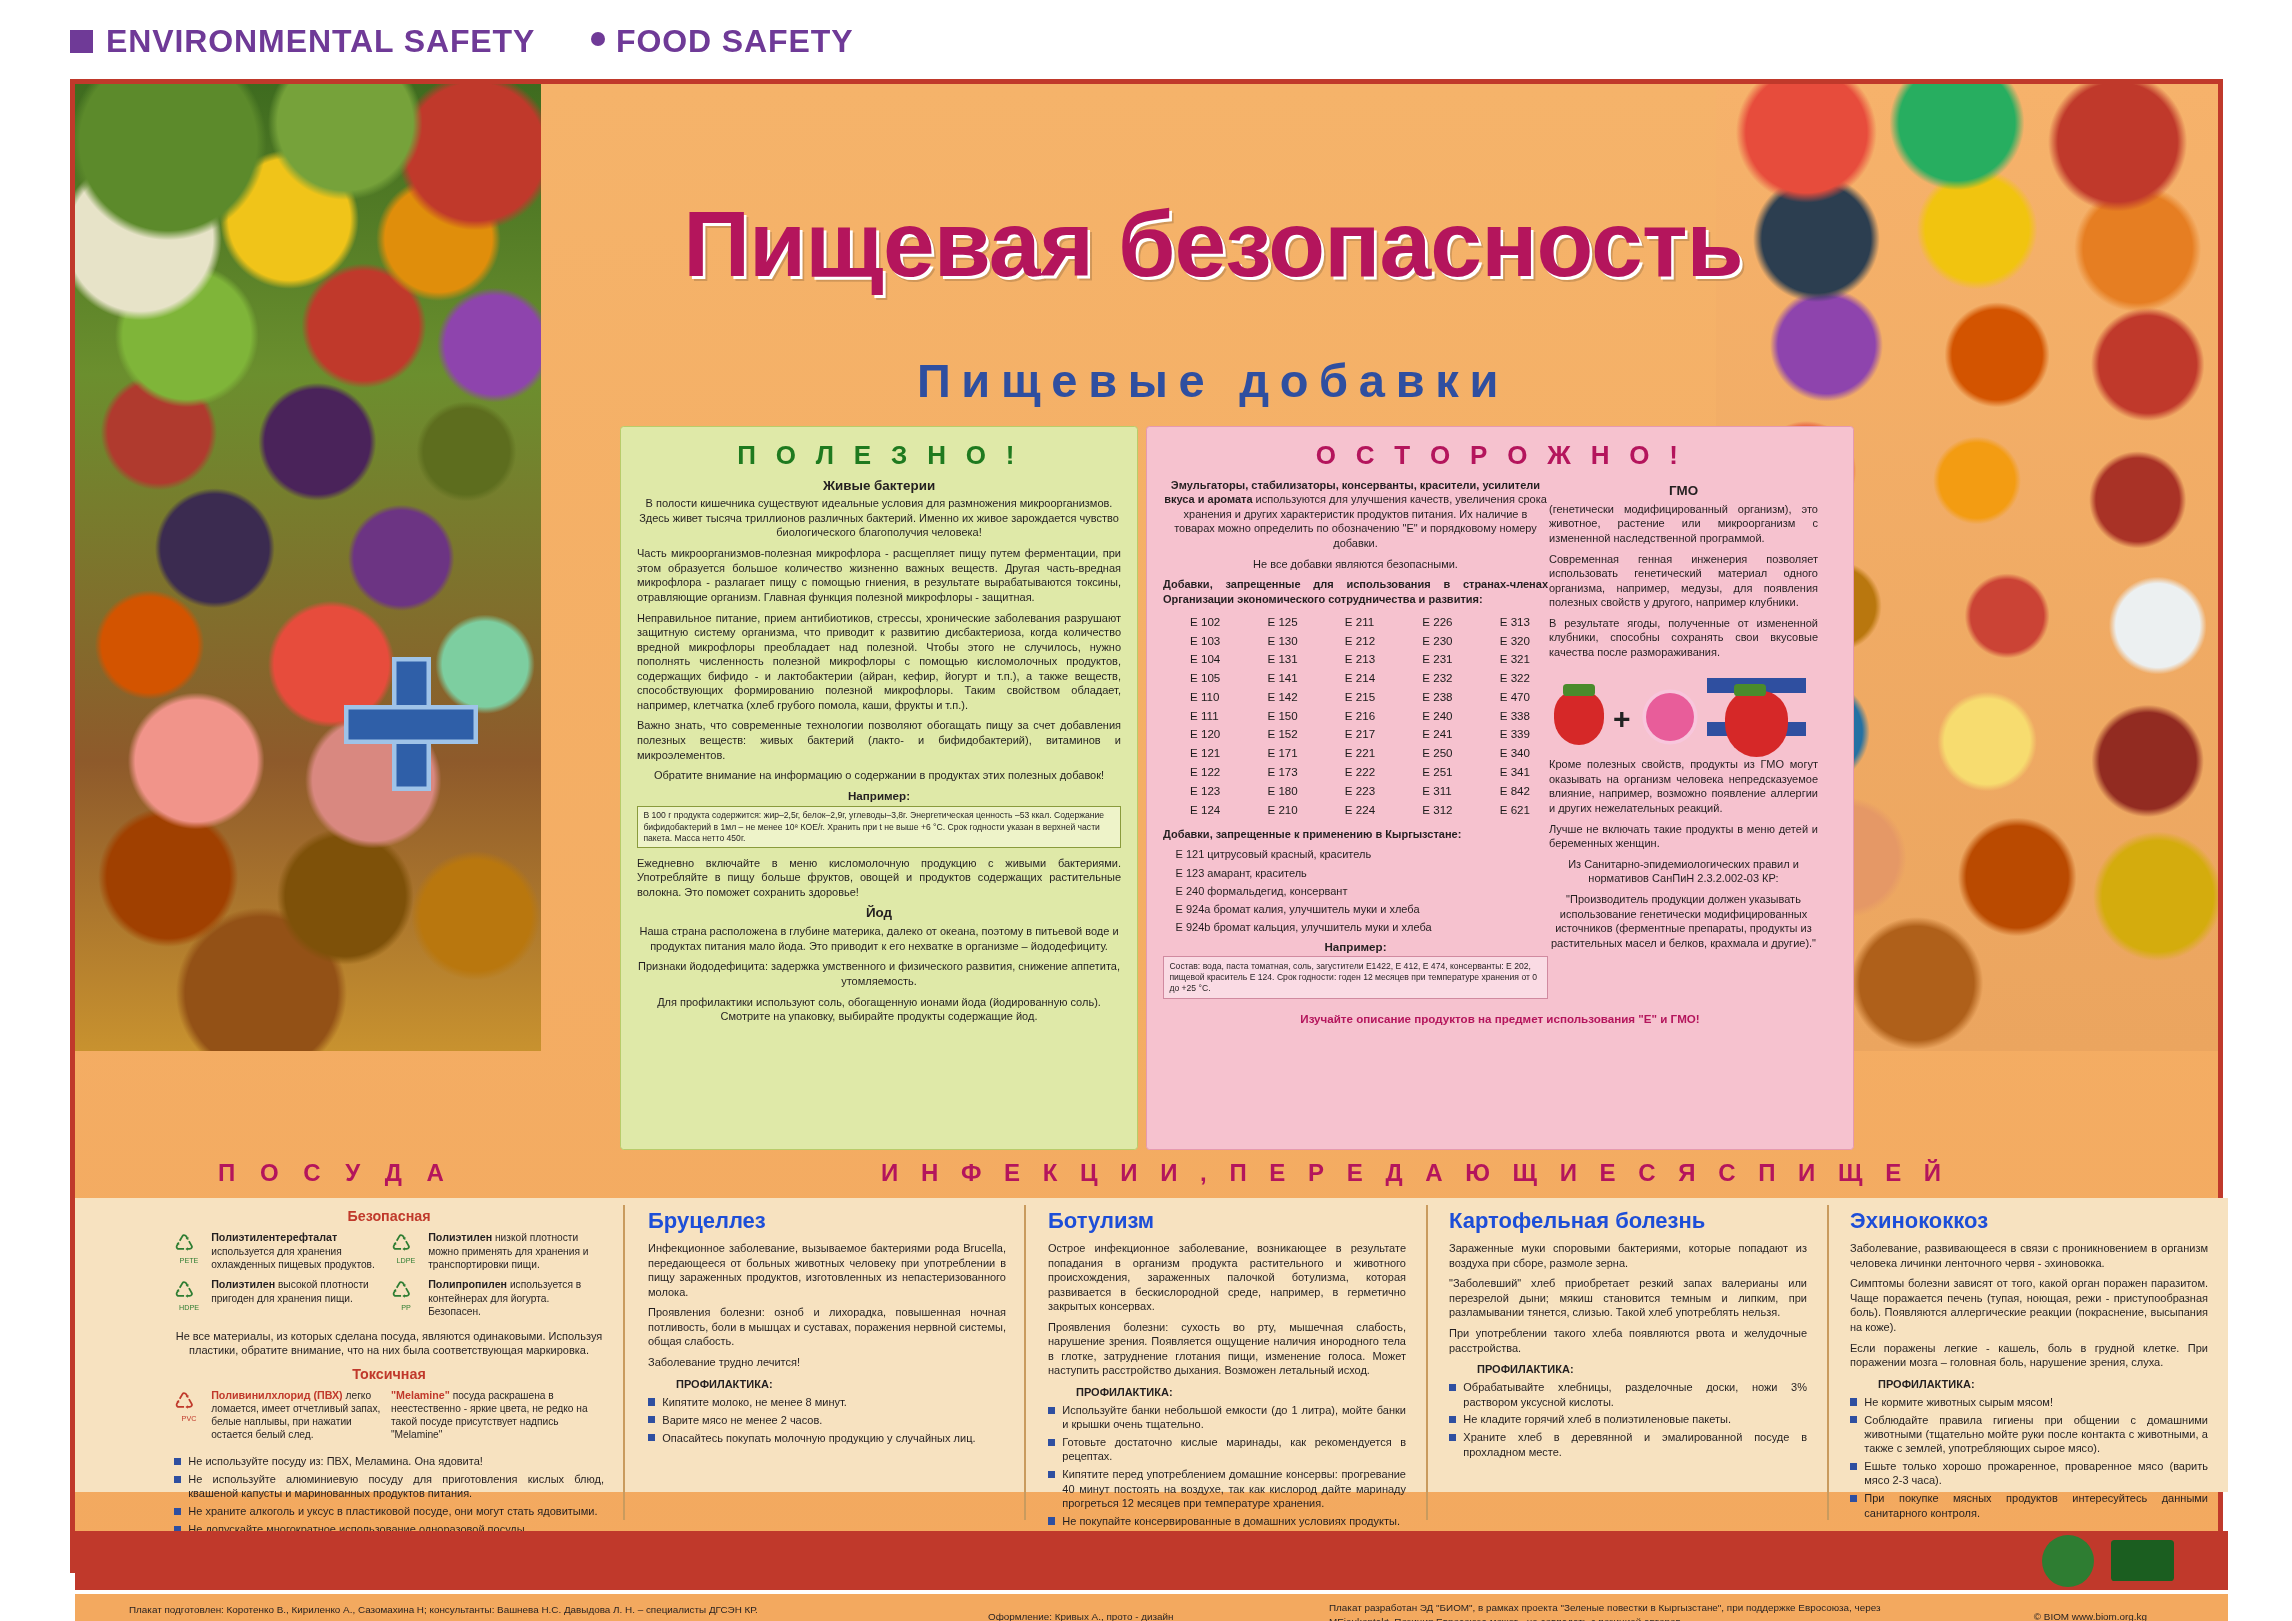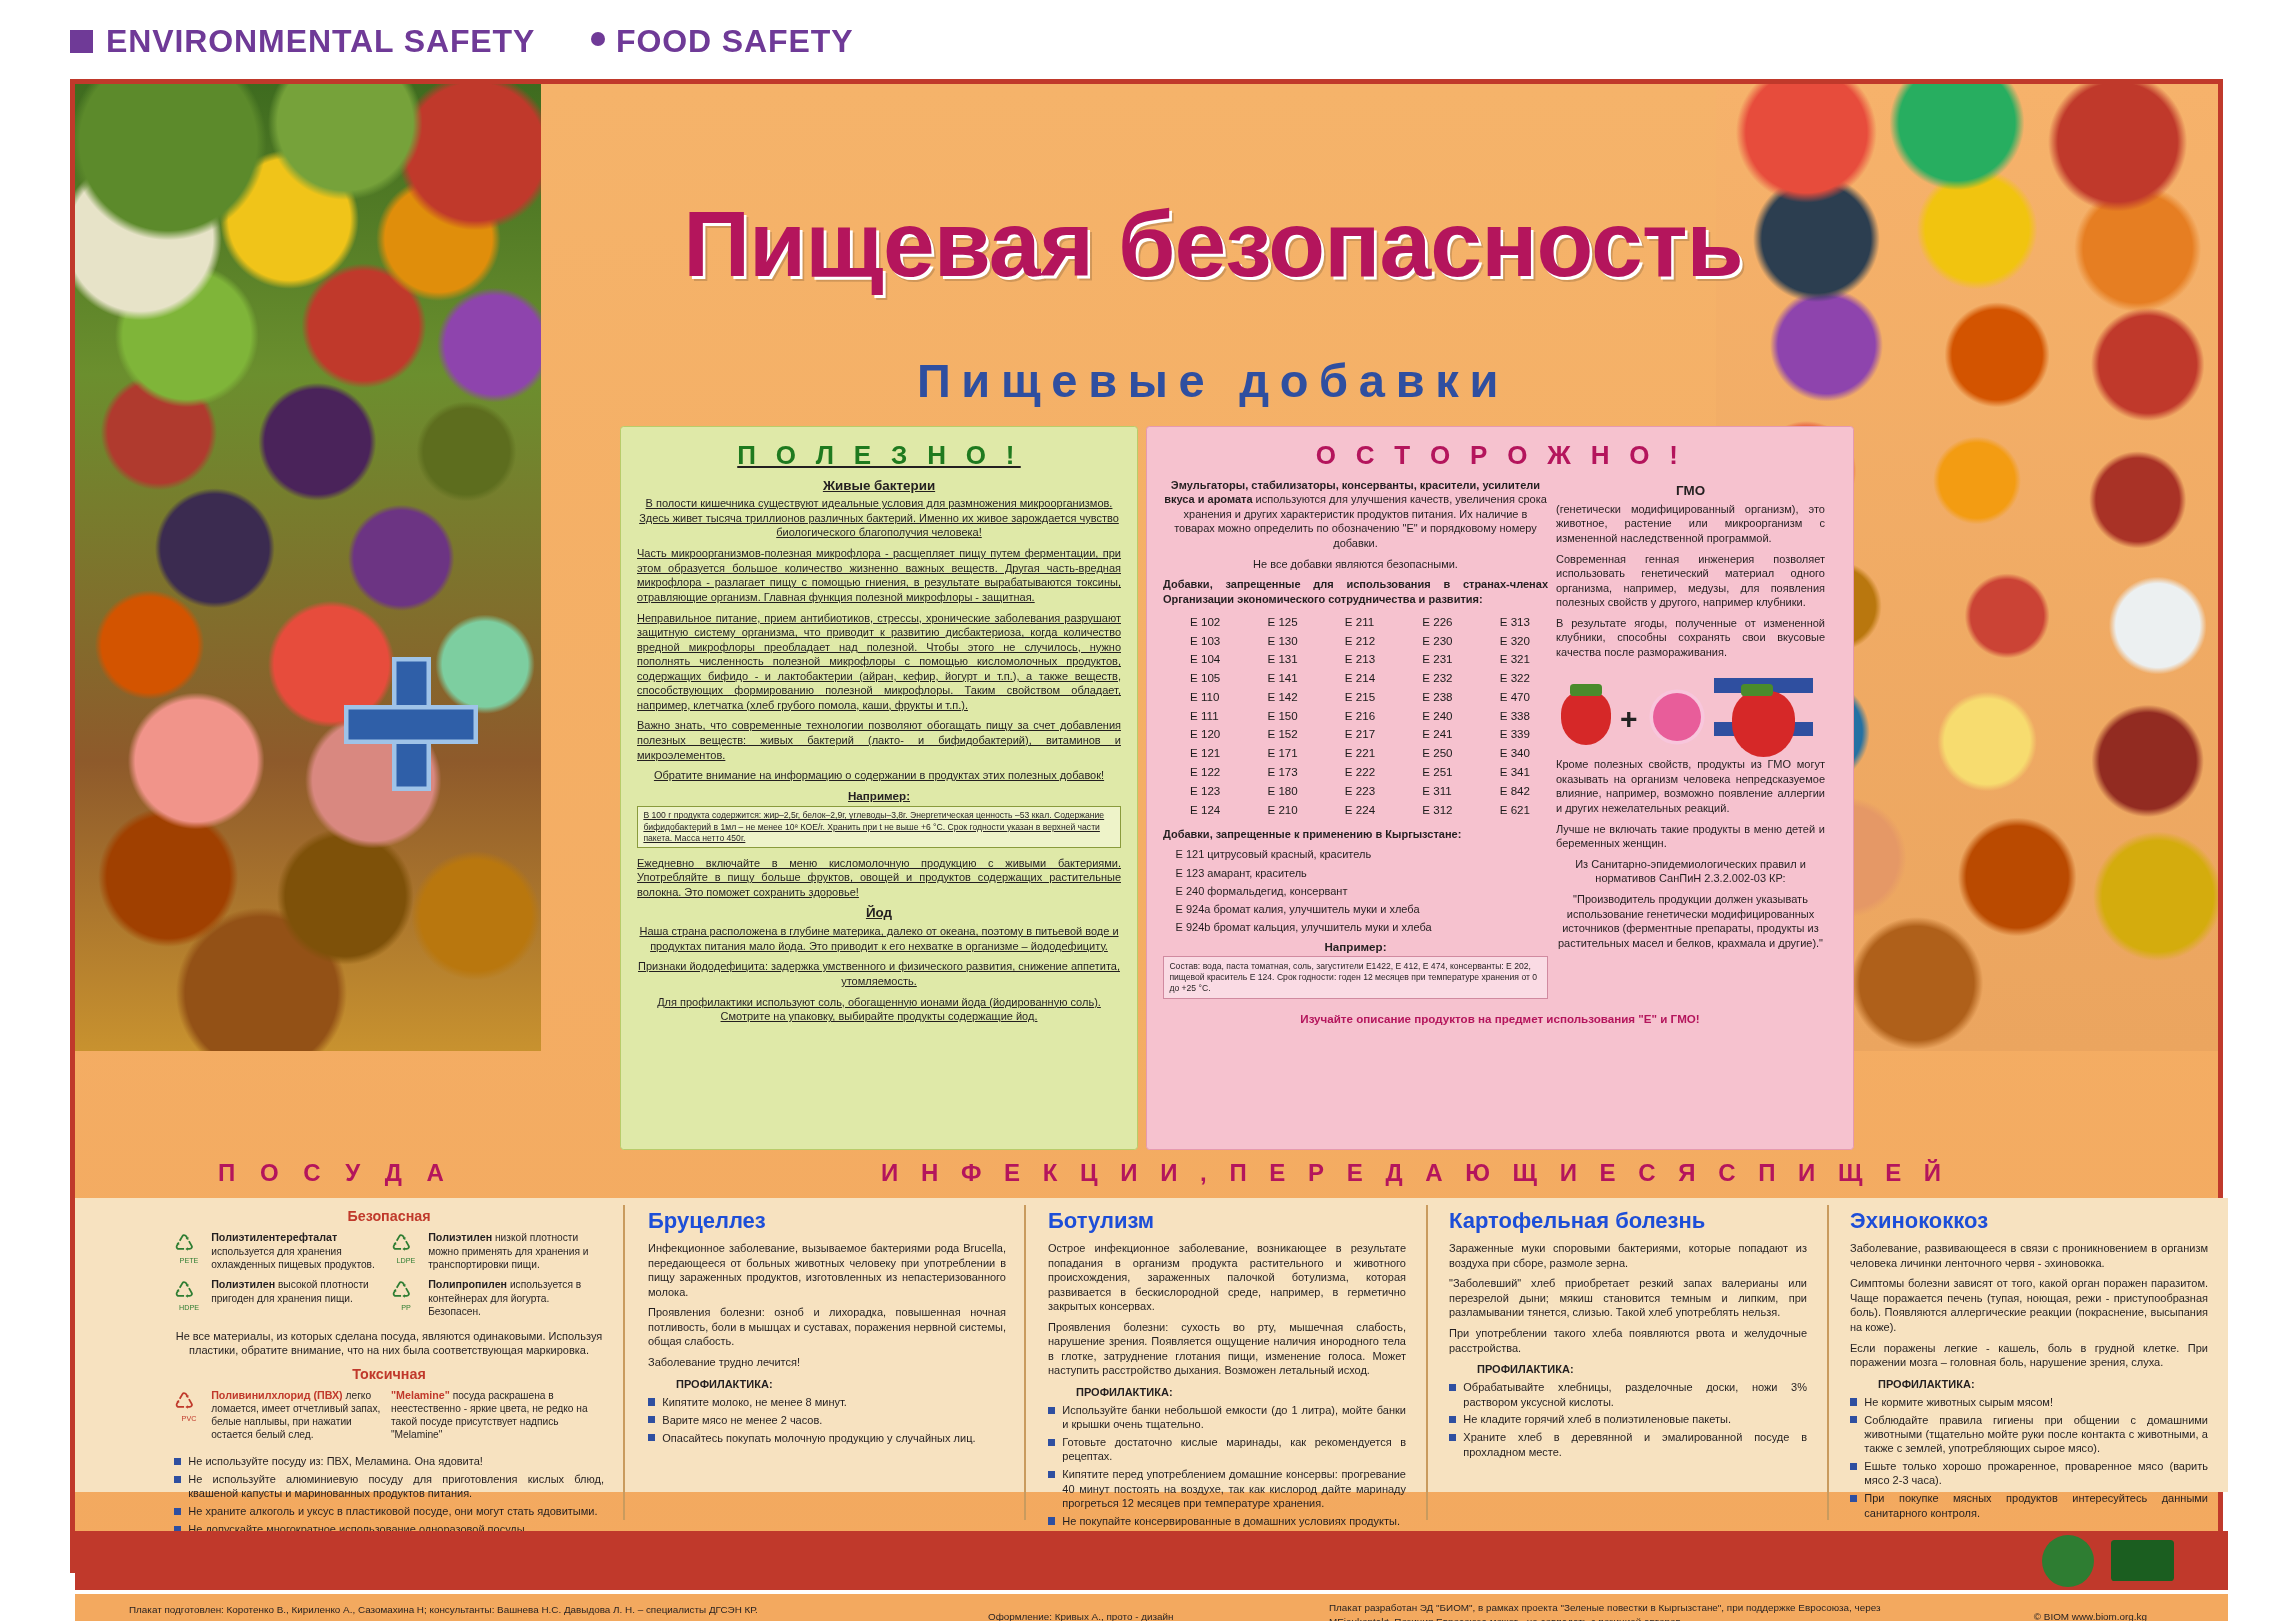--- a/index.html
+++ b/index.html
@@ -88,35 +88,35 @@
 
   
   .title{position:absolute;left:502px;top:107px;width:1272px;text-align:center;
          font-size:93px;font-weight:bold;color:#b4155c;letter-spacing:-0.9px;
          text-shadow:2.7px 2.7px 0 #ffffff, 4.5px 4.5px 0 rgba(0,0,0,.15);}
   .subtitle{position:absolute;left:502px;top:269px;width:1272px;text-align:center;
          font-size:47px;font-weight:bold;color:#2f4fa0;letter-spacing:10.7px;}
 
   
   .panelA{position:absolute;left:545px;top:342px;width:518px;height:724px;
-      background:#dfe9a8;border:1.8px solid #b9cc6a;border-radius:3.6px;padding:9px 16px;box-sizing:border-box;text-decoration:underline;}
+      background:#dfe9a8;border:1.8px solid #b9cc6a;border-radius:3.6px;padding:9px 16px;box-sizing:border-box;}
   .panelB{position:absolute;left:1071px;top:342px;width:708px;height:724px;
       background:#f6c2cf;border:1.8px solid #e59ab0;border-radius:3.6px;padding:9px 16px;box-sizing:border-box;}
 
   .hdrA{text-align:center;font-size:26px;font-weight:bold;color:#1f7a1f;letter-spacing:6.3px;margin:3.6px 0 7.2px;}
   .hdrB{text-align:center;font-size:26px;font-weight:bold;color:#b4155c;letter-spacing:6.3px;margin:3.6px 0 7.2px;}
   .sub{font-size:13.4px;font-weight:bold;text-align:center;margin:5.4px 0 3.6px;}
   .p{font-size:11px;line-height:1.32;text-align:justify;margin:0 0 6.3px;}
   .pc{font-size:11px;line-height:1.32;text-align:center;margin:0 0 6.3px;}
   .note{font-size:8.6px;line-height:1.3;border:0.9px solid #8a9b3c;background:#eef3c9;padding:3.6px 5.4px;margin:1.8px 0 7.2px;}
   .noteB{font-size:8.6px;line-height:1.3;border:0.9px solid #d08aa0;background:#fadbe4;padding:3.6px 5.4px;margin:1.8px 0 7.2px;}
 
   .ecols{display:flex;justify-content:space-between;margin:5.4px 18px 7.2px 27px;}
   .ecol{font-size:11.6px;line-height:1.62;color:#1b1b1b;}
-  .twocol{display:flex;gap:8px;}
+  .twocol{display:flex;gap:1px;}
   .colL{width:385px;}
   .colR{width:269px;}
   .bannerline{text-align:center;font-size:11.6px;font-weight:bold;color:#b4155c;margin-top:5.4px;}
   .gmoimg{height:86px;margin:5.4px 0;position:relative;}
   .berry{position:absolute;width:50px;height:54px;border-radius:50% 50% 60% 60%;background:#d62828;}
   .berry:after{content:"";position:absolute;left:9px;top:-7.2px;width:32px;height:12.5px;background:#4a8b2c;border-radius:3.6px;}
   .plus{position:absolute;font-size:30px;color:#222;font-weight:bold;}
   .virus{position:absolute;width:48px;height:48px;border-radius:50%;background:#e85d9a;box-shadow:0 0 0 3.6px #f8c6dc;}
   .arrowbar{position:absolute;height:14.3px;background:#2f4fa0;}
 

